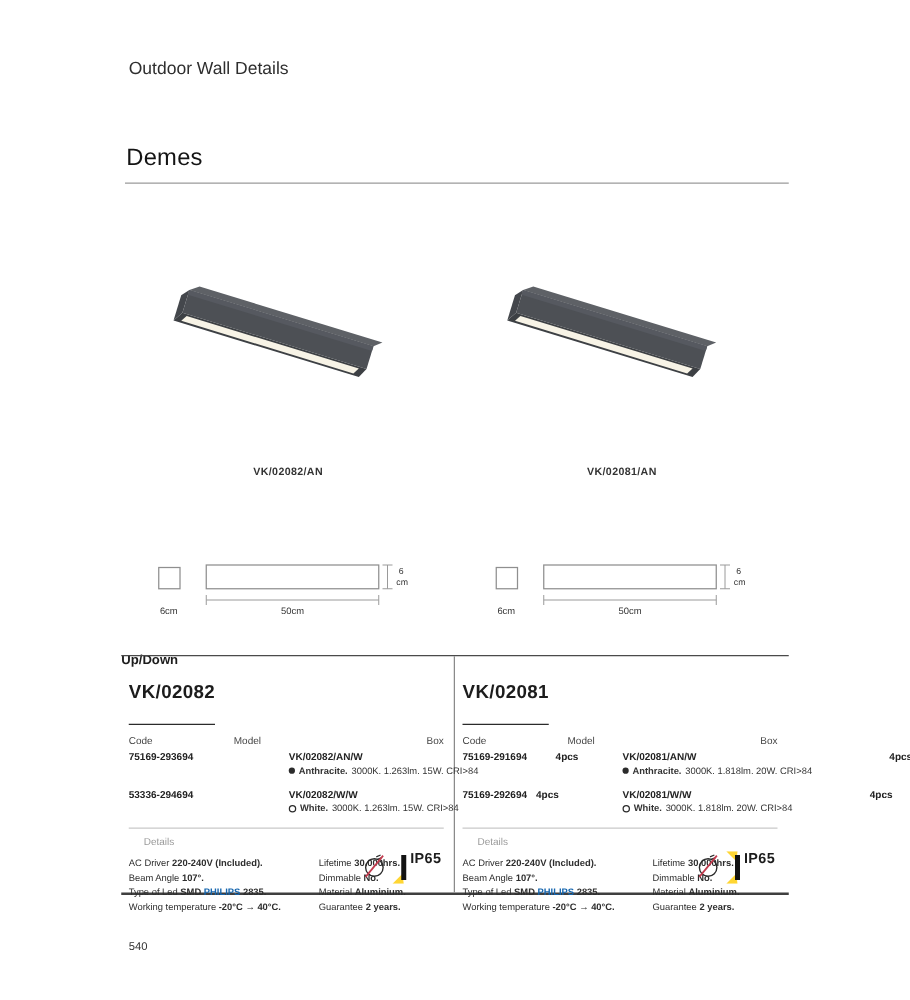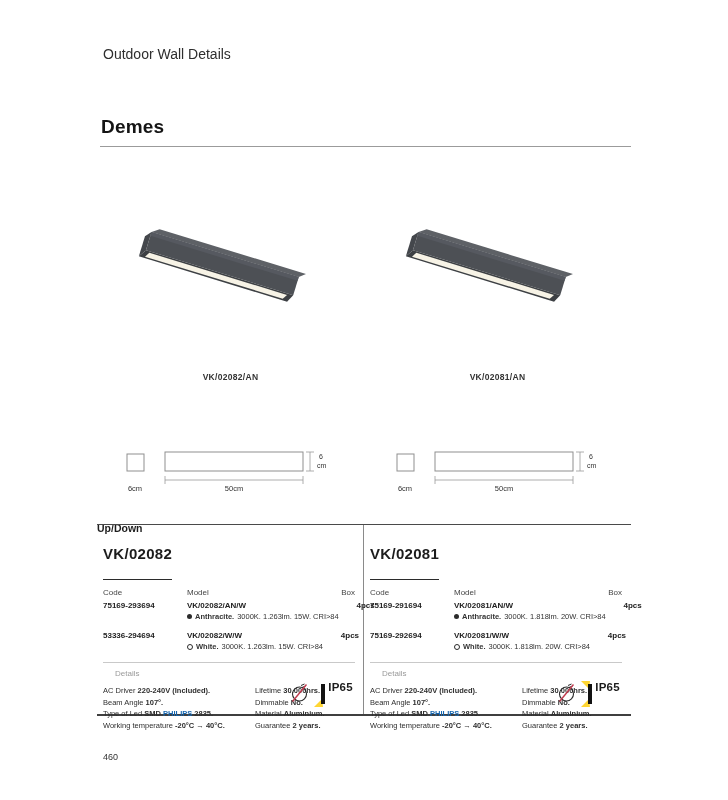--- a/index.html
+++ b/index.html
@@ -1,21 +1,21 @@
 <!DOCTYPE html>
 <html><head>
 <meta charset="utf-8">
 <style>
   html,body { margin:0; padding:0; }
   body {
     width:728px; height:800px; background:#ffffff; position:relative;
     font-family:"Liberation Sans", sans-serif; color:#2b2b2b; overflow:hidden;
   }
   .category { position:absolute; left:103px; top:46px; font-size:14px; color:#2e2e2e; }
-  .series-title { position:absolute; left:101px; top:116px; font-size:19px; font-weight:bold; color:#141414; letter-spacing:.2px; }
+  .series-title { position:absolute; left:101px; top:116px; font-size:19px; font-weight:normal; color:#141414; letter-spacing:.2px; }
   .series-rule { position:absolute; left:100px; top:146px; width:531px; border-top:1.5px solid #9b9b9b; }
 
   .products-row { position:absolute; top:170px; left:97px; width:534px; height:230px; display:flex; }
   .product-figure { width:267px; position:relative; }
   .product-figure svg.photo { position:absolute; left:50%; transform:translateX(-50%); top:22px; }
   .product-label { position:absolute; top:202px; width:100%; text-align:center; font-size:8.5px; font-weight:bold; color:#333; letter-spacing:.3px; }
 
   .dims-row { position:absolute; top:445px; left:97px; width:534px; height:55px; display:flex; }
   .dims-row svg { display:block; }
 
@@ -25,21 +25,21 @@
     border-top:1.5px solid #4a4a4a; border-bottom:2px solid #3f3f3f; display:flex; box-sizing:border-box; }
   .col { width:266px; padding:0 8px 0 6px; box-sizing:border-box; position:relative; }
   .col-divider { width:1px; background:#8a8a8a; }
 
   .code-title { display:inline-block; margin-top:20px; font-size:15px; font-weight:bold; color:#1c1c1c;
     border-bottom:1.2px solid #2b2b2b; padding-bottom:17px; letter-spacing:.3px; }
 
   .spec-table { margin-top:8px; }
   .spec-head, .spec-row { display:grid; grid-template-columns:84px 1fr 36px; font-size:8px; }
   .spec-head { color:#454545; }
-  .spec-row { margin-top:4px; color:#222; }
+  .spec-row { margin-top:4px; color:#222;gap:44px; }
   .spec-row + .spec-row { margin-top:10px; }
   .cell-code { font-weight:bold; }
   .cell-box { text-align:right; font-weight:bold; }
   .model-name { font-weight:bold; }
   .variant-line { margin-top:2px; font-size:7.5px; color:#333; display:flex; align-items:center; gap:3px; white-space:nowrap; }
   .bullet { display:inline-block; border-radius:50%; flex:0 0 auto; }
   .bullet.filled { width:5px; height:5px; background:#2b2b2b; }
   .bullet.open { width:4px; height:4px; border:1px solid #2b2b2b; background:#fff; }
   .variant-name { font-weight:bold; }
 
@@ -258,13 +258,13 @@
       <svg width="16" height="26" viewBox="0 0 16 26">
         <polygon points="11,8 3,0 12,0" fill="#ffd633"></polygon>
         <polygon points="11,18 3,26 12,26" fill="#ffd633"></polygon>
         <rect x="10" y="3" width="4" height="20" fill="#121212"></rect>
       </svg>
       <span class="ip">IP65</span>
     </div>
   </div>
 </div>
 
-<div class="pagenum">460</div>
+<div class="pagenum">540</div>
 
 </body></html>

